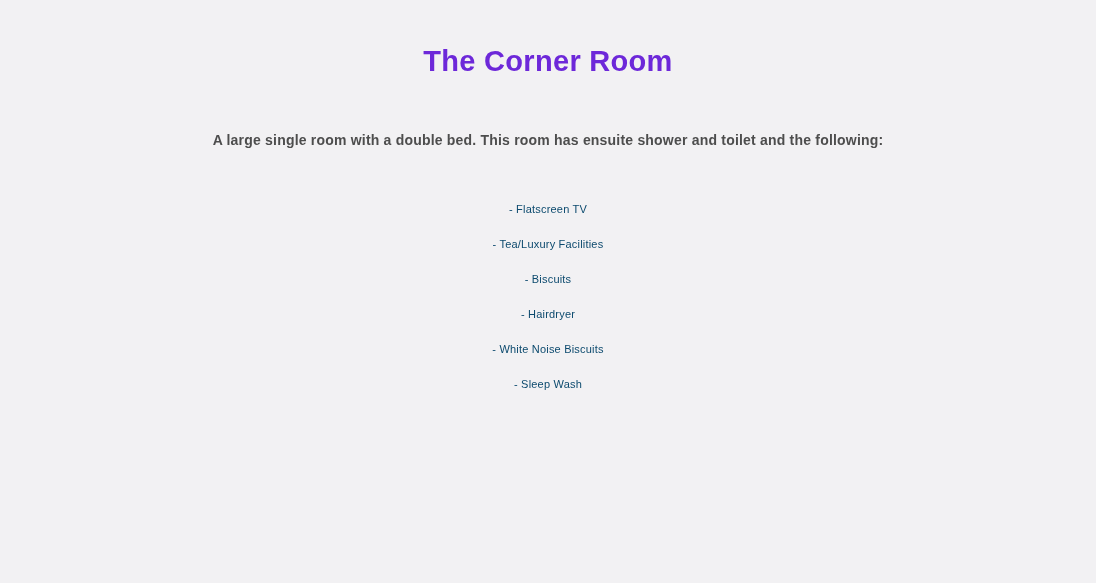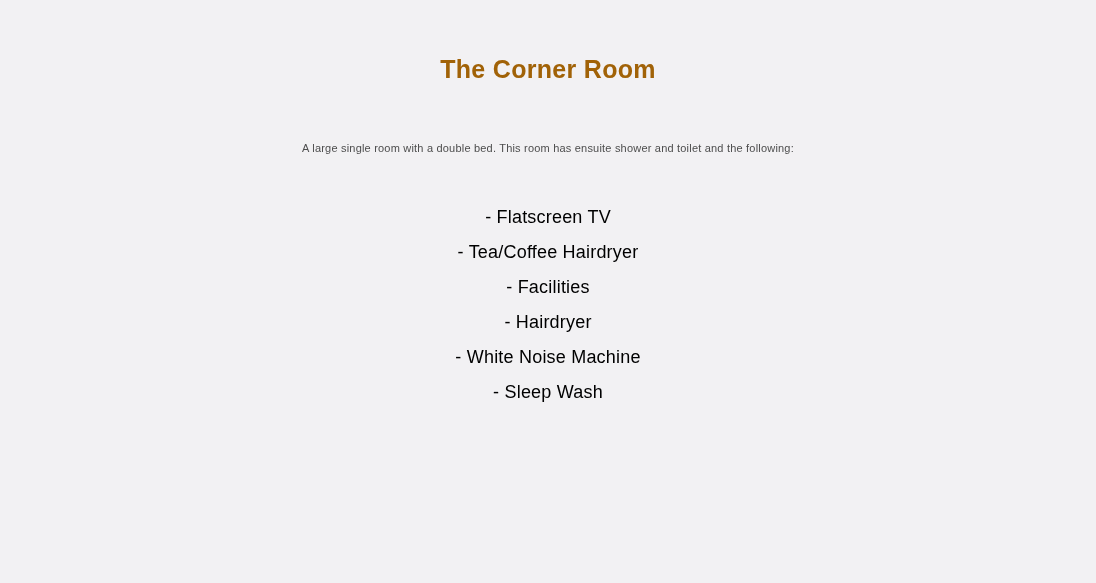--- a/index.html
+++ b/index.html
@@ -12,59 +12,59 @@
     background: #f2f1f3;
     font-family: "Liberation Sans", "DejaVu Sans", sans-serif;
     overflow: hidden;
   }
   .content {
     width: 1080px;
     margin: 0 auto;
     text-align: center;
   }
   .page-title {
-    margin: 8px;
+    margin: 0;
     padding-top: 46px;
-    font-size: 25px;
+    font-size: 29px;
     line-height: 30px;
     font-weight: 600;
     letter-spacing: 0.3px;
-    color: #a16207;
+    color: #6d28d9;
   }
   .room-description {
     margin: 52px auto 0 auto;
     max-width: 920px;
-    font-size: 11px;
+    font-size: 14px;
     line-height: 24px;
-    font-weight: 400;
+    font-weight: 700;
     letter-spacing: 0.2px;
     color: #4d4d4d;
   }
   .amenities-list {
     margin-top: 40px;
     padding: 0;
     list-style: none;
   }
   .amenity-item {
-    font-size: 18px;
+    font-size: 11px;
     line-height: 35px;
     font-weight: 400;
     letter-spacing: 0.2px;
-    color: #000000;
+    color: #0c4a6e;
   }
 </style>
 </head>
 <body>
 
 <div class="content">
   <h1 class="page-title">The Corner Room</h1>
 
   <p class="room-description">A large single room with a double bed. This room has ensuite shower and toilet and the following:</p>
 
   <ul class="amenities-list">
       <li class="amenity-item">- Flatscreen TV</li>
-      <li class="amenity-item">- Tea/Coffee Hairdryer</li>
-      <li class="amenity-item">- Facilities</li>
+      <li class="amenity-item">- Tea/Luxury Facilities</li>
+      <li class="amenity-item">- Biscuits</li>
       <li class="amenity-item">- Hairdryer</li>
-      <li class="amenity-item">- White Noise Machine</li>
+      <li class="amenity-item">- White Noise Biscuits</li>
       <li class="amenity-item">- Sleep Wash</li>
     </ul>
 </div>
 
 </body></html>

